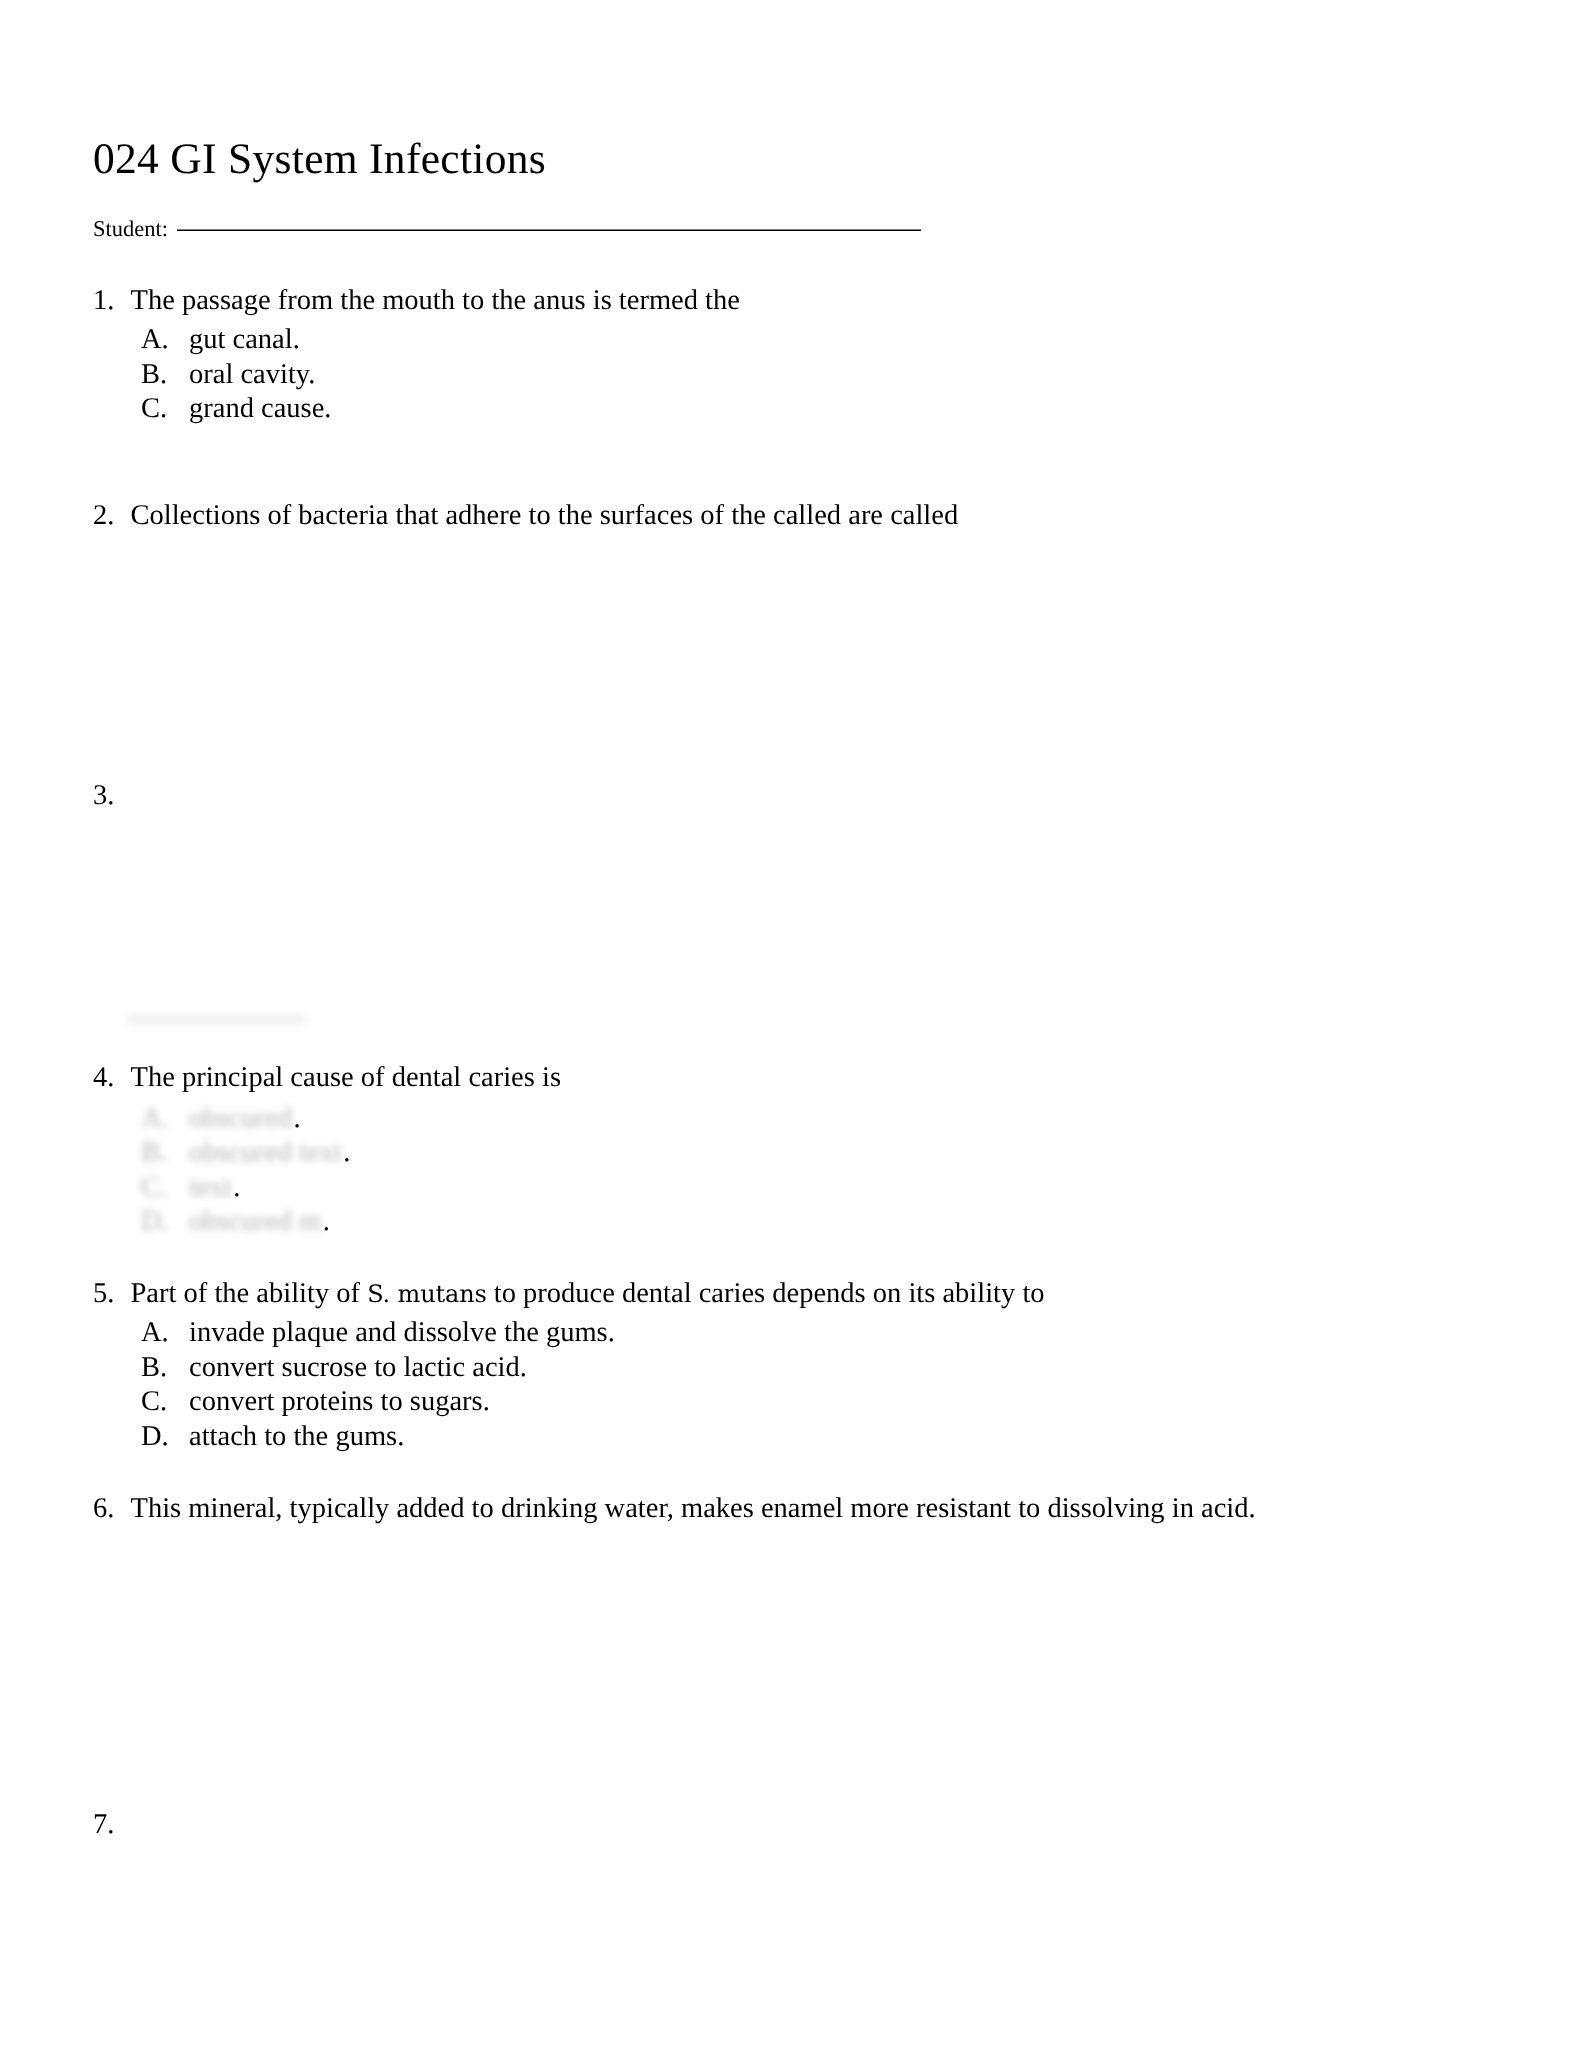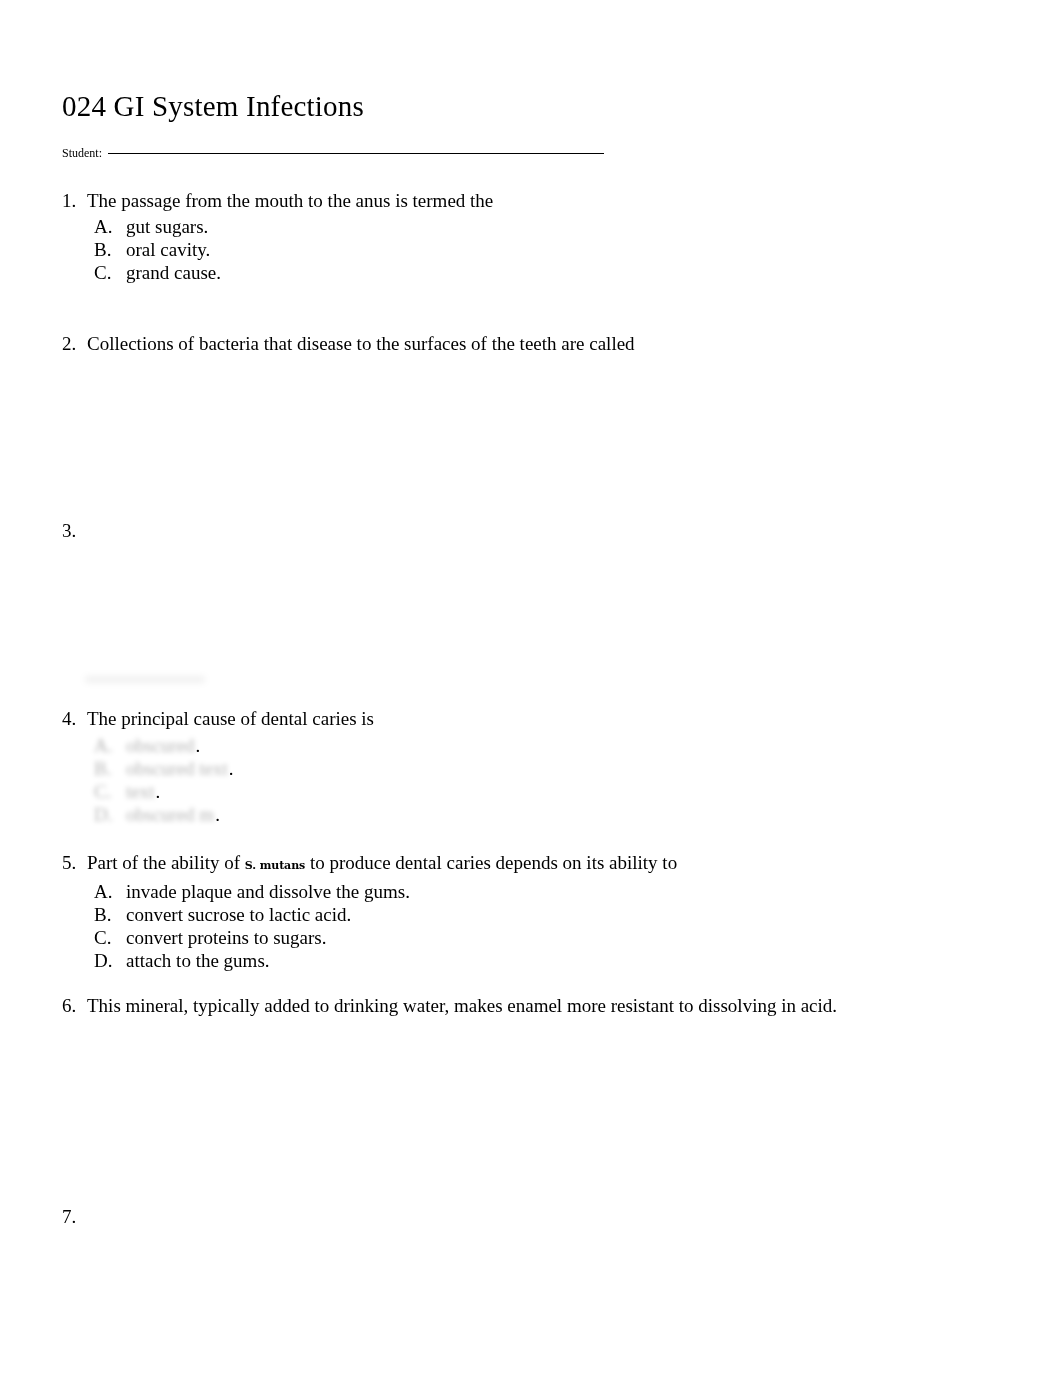--- a/index.html
+++ b/index.html
@@ -32,21 +32,21 @@
     white-space: nowrap;
   }
 
   
   .student-row {
     position: absolute;
     left: 62px;
     top: 143px;
     display: flex;
     align-items: baseline;
-    font-size: 12px;
+    font-size: 15px;
     line-height: 20px;
   }
   .student-label {
     white-space: nowrap;
   }
   .student-rule {
     display: inline-block;
     width: 496px;
     margin-left: 6px;
     border-bottom: 1.4px solid #000000;
@@ -72,23 +72,22 @@
     width: 25px;
     flex: 0 0 25px;
     text-align: left;
   }
   .q-text {
     flex: 0 1 auto;
     text-align: center;
   }
   .sci-name {
     font-family: "DejaVu Serif", "Liberation Serif", serif;
-    font-size: 11px;
+    font-size: 16px;
     letter-spacing: -0.1px;
-    font-weight: bold;
   }
 
   
   .options {
     margin-top: 1px;
     padding-left: 32px;
   }
   .option {
     display: flex;
     align-items: baseline;
@@ -162,37 +161,37 @@
   </div>
 
   <div class="question" style="top:188px;">
     <div class="q-line">
       <span class="q-num">1.</span>
       <span class="q-text">The passage from the mouth to the anus is termed the</span>
     </div>
     <div class="options">
       <div class="option">
         <span class="opt-letter">A.</span>
-        <span class="opt-text">gut sugars.</span>
+        <span class="opt-text">gut canal.</span>
       </div>
       <div class="option">
         <span class="opt-letter">B.</span>
         <span class="opt-text">oral cavity.</span>
       </div>
       <div class="option">
         <span class="opt-letter">C.</span>
         <span class="opt-text">grand cause.</span>
       </div>
     </div>
   </div>
 
   <div class="question" style="top:331px;">
     <div class="q-line">
       <span class="q-num">2.</span>
-      <span class="q-text">Collections of bacteria that disease to the surfaces of the teeth are called</span>
+      <span class="q-text">Collections of bacteria that adhere to the surfaces of the called are called</span>
     </div>
   </div>
 
   <div class="question" style="top:518px;">
     <div class="q-line">
       <span class="q-num">3.</span>
     </div>
   </div>
 
   <div class="smudge"></div>

